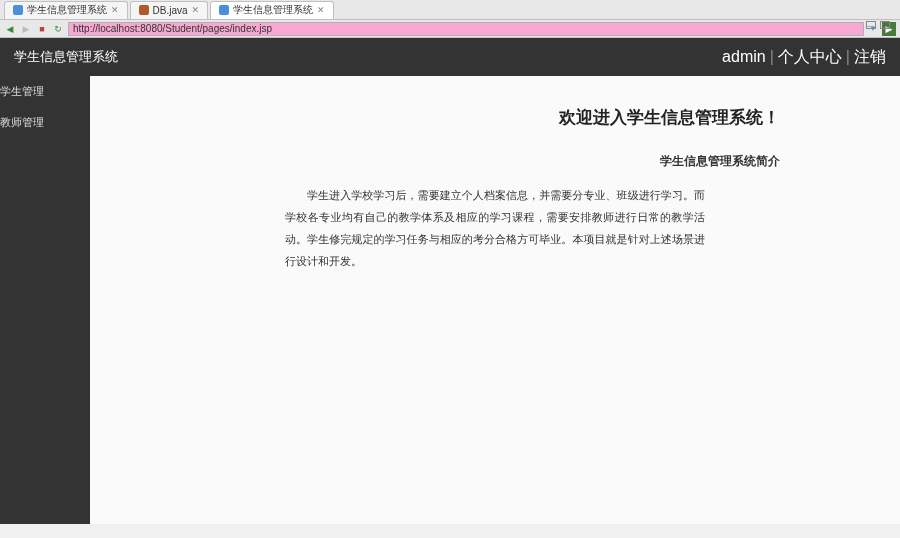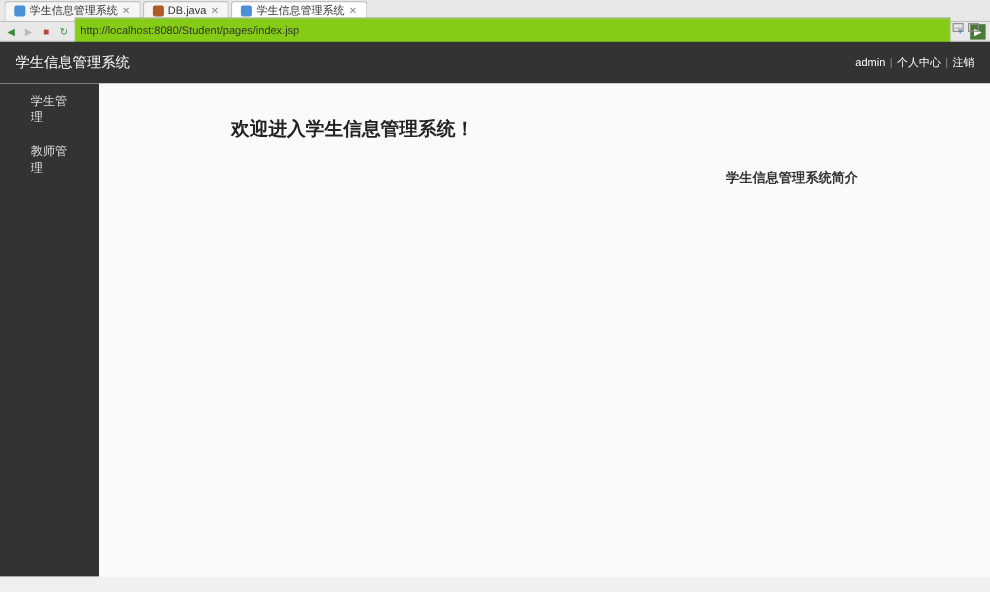--- a/index.html
+++ b/index.html
@@ -10,39 +10,39 @@
 .tab.active { background: #fff; }
 .tab-icon { width: 10px; height: 10px; background: #4a90d9; border-radius: 2px; }
 .tab-close { color: #888; font-size: 9px; }
 
 .addrbar { height: 18px; background: #e8e8e8; display: flex; align-items: center; padding: 0 4px; gap: 4px; border-bottom: 1px solid #c0c0c0; }
 .nav-btn { width: 12px; height: 12px; display: flex; align-items: center; justify-content: center; font-size: 9px; }
 .nav-back { color: #3a8a3a; }
 .nav-fwd { color: #bbb; }
 .nav-stop { color: #c04040; }
 .nav-go { color: #3a8a3a; }
-.url-input { flex: 1; height: 14px; border: 1px solid #b0b0b0; background: #84cc16; font-size: 10px; padding: 12px 4px; color: #333; }
+.url-input { flex: 1; height: 14px; border: 1px solid #b0b0b0; background: #f9a8d4; font-size: 10px; padding: 0 4px; color: #333; }
 .go-btn { width: 14px; height: 14px; background: #4a7a3a; color: #fff; font-size: 9px; display: flex; align-items: center; justify-content: center; }
 .arrow-btn { width: 10px; height: 14px; color: #4a90d0; font-size: 8px; display: flex; align-items: center; justify-content: center; }
 
 .content { height: 486px; background: #fff; display: flex; flex-direction: column; }
 
 .header { height: 38px; background: #333; color: #fff; display: flex; align-items: center; padding: 0 14px; justify-content: space-between; }
 .brand { font-size: 13px; }
-.user-area { font-size: 10px; display: flex; align-items: center; gap: 4px; }
+.user-area { font-size: 16px; display: flex; align-items: center; gap: 4px; }
 .user-link { color: #fff; cursor: pointer; }
 .sep { color: #888; }
 
 .body { flex: 1; display: flex; background: #f5f5f5; }
 
 .sidebar { width: 90px; background: #333; display: flex; flex-direction: column; }
-.side-item { color: #ddd; font-size: 11px; padding: 8px 28px; cursor: pointer; }
+.side-item { color: #ddd; font-size: 11px; padding: 8px 0; cursor: pointer; }
 
 .main { flex: 1; background: #fafafa; padding: 30px 120px 20px 120px; position: relative; }
-.title { text-align: left; font-size: 17px; font-weight: bold; color: #222; margin-bottom: 24px; }
+.title { text-align: right; font-size: 17px; font-weight: bold; color: #222; margin-bottom: 24px; }
 .subtitle { text-align: right; font-size: 12px; font-weight: bold; color: #333; margin-bottom: 14px; }
 .para { font-size: 11px; color: #333; line-height: 2.0; text-indent: 2em; text-align: justify; margin: 0 auto; max-width: 420px; }
 
 .watermark { position: absolute; top: 243px; left: 50%; transform: translateX(-50%); font-size: 22px; color: rgba(120,120,120,0.35); font-family: Arial; letter-spacing: 2px; pointer-events: none; white-space: nowrap; }
 
 .min-max { position: absolute; right: 10px; top: 21px; display: flex; gap: 4px; }
 .mm { width: 10px; height: 8px; border: 1px solid #888; font-size: 7px; display: flex; align-items: center; justify-content: center; color: #666; cursor: pointer; }
 </style>
 </head>
 <body>
@@ -94,16 +94,17 @@
   </div>
 
   <div class="body">
     <div class="sidebar">
       <div class="side-item"><span>学生管理</span></div>
       <div class="side-item"><span>教师管理</span></div>
     </div>
     <div class="main">
       <div class="title">欢迎进入学生信息管理系统！</div>
       <div class="subtitle">学生信息管理系统简介</div>
+      <p class="para">学生进入学校学习后，需要建立个人档案信息，并需要分专业、班级进行学习。而学校各专业均有自己的教学体系及相应的学习课程，需要安排教师进行日常的教学活动。学生修完规定的学习任务与相应的考分合格方可毕业。本项目就是针对上述场景进行设计和开发。</p>
     </div>
   </div>
 
 </div>
 
 </body></html>

